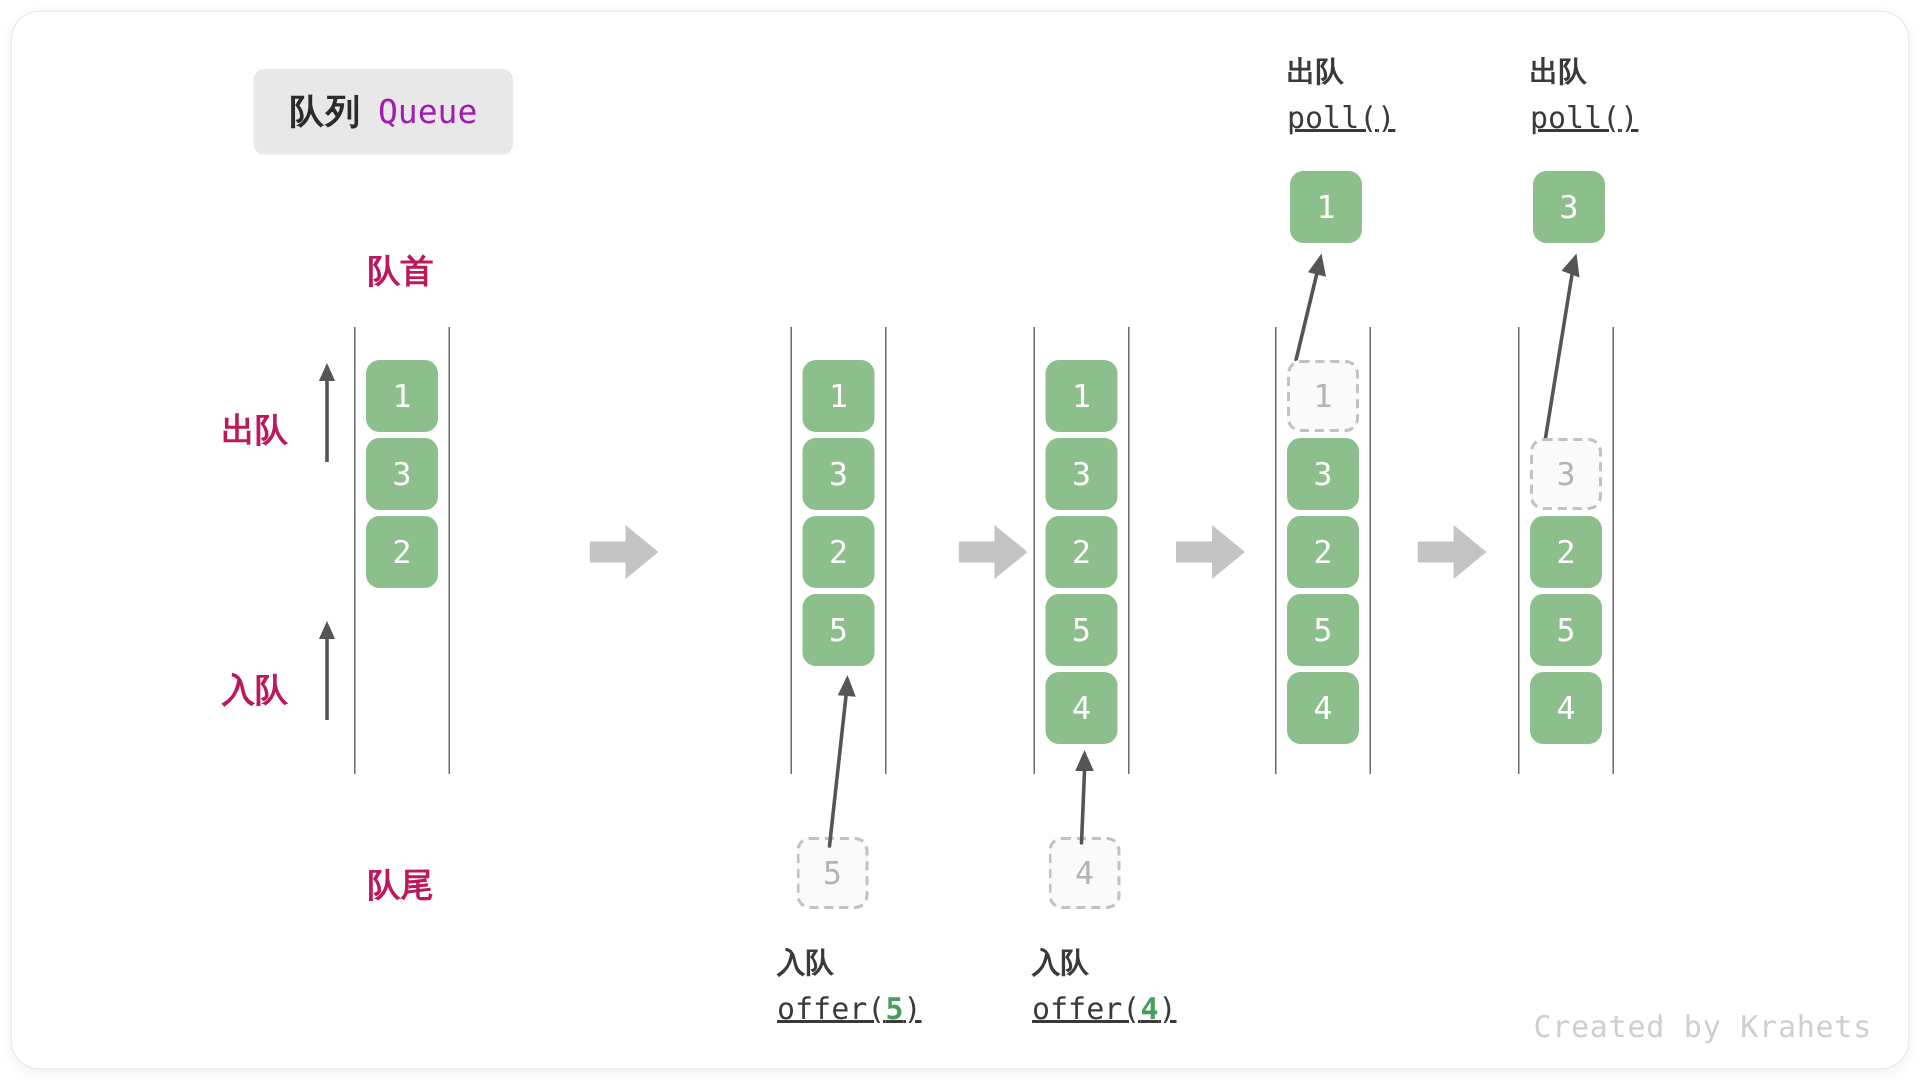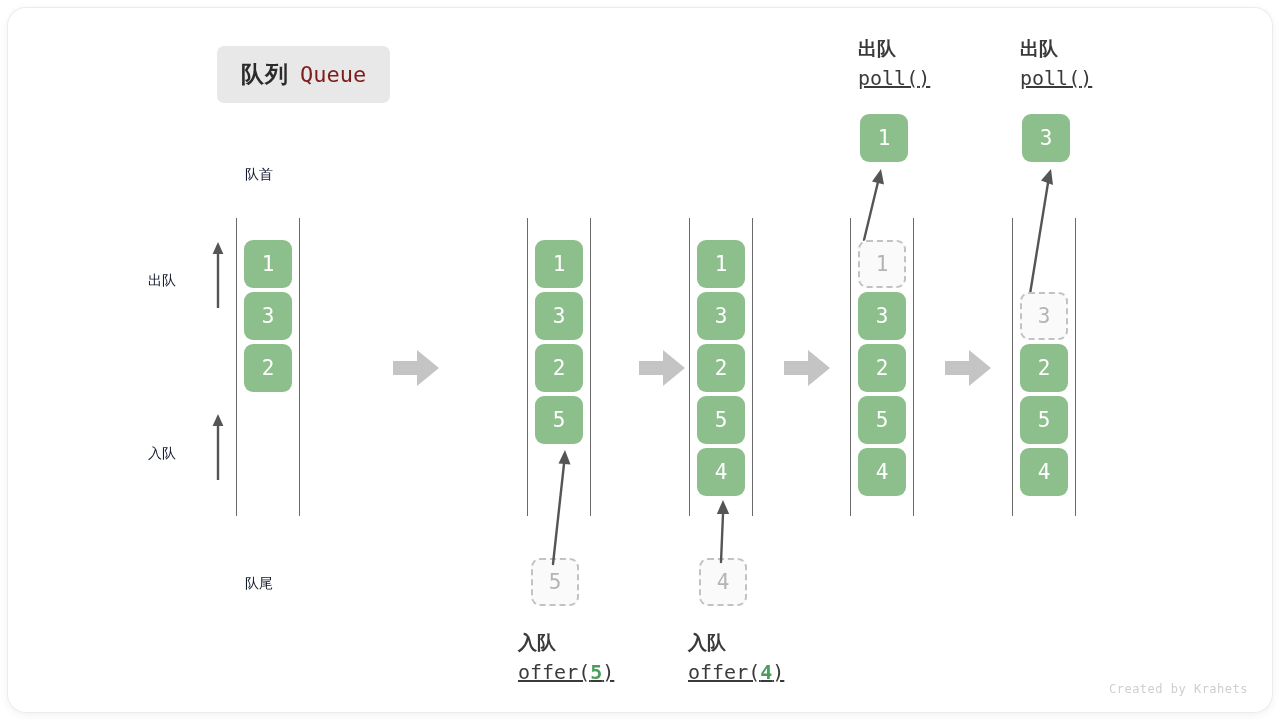--- a/index.html
+++ b/index.html
@@ -11,27 +11,26 @@
     overflow:hidden;
   }
   .stage{position:absolute;left:0;top:0;width:1264px;height:704px;}
 
   
   .title-badge{
     position:absolute;left:161px;top:38px;
     background:#e8e8e8;border-radius:7px;
     padding:13px 24px;display:flex;align-items:baseline;gap:11px;
     color:#2b2b2b;
-    margin-left:48px;
   }
   .title-cn{font-size:23px;font-weight:bold;letter-spacing:1px;}
-  .title-en{font-size:22px;font-family:"DejaVu Sans Mono","Liberation Mono",monospace;color:#7f1d1d;}
-
-  
-  .lbl{position:absolute;color:#0f172a;font-weight:normal;font-size:14px;white-space:nowrap;}
+  .title-en{font-size:22px;font-family:"DejaVu Sans Mono","Liberation Mono",monospace;color:#a21caf;}
+
+  
+  .lbl{position:absolute;color:#be185d;font-weight:bold;font-size:22px;white-space:nowrap;}
   .op-label{position:absolute;white-space:nowrap;line-height:1.55;text-align:left;}
   .op-cn{font-size:19px;color:#3a3a3a;font-weight:bold;}
   .op-code{font-size:20px;font-family:"DejaVu Sans Mono","Liberation Mono",monospace;color:#3a3a3a;text-decoration:underline;}
   .op-code .arg{color:#4a9e5c;font-weight:bold;}
 
   
   .queue{position:absolute;top:210px;width:64px;height:298px;}
   .rail{position:absolute;top:0;width:1px;height:298px;background:#6a6a6a;}
   .rail.left{left:0;}
   .rail.right{left:63px;}
@@ -60,21 +59,21 @@
 
   
   .dir-arrow{position:absolute;width:14px;height:70px;}
 
   
   .motion{position:absolute;}
 
   .credit{
     position:absolute;right:24px;bottom:16px;
     font-family:"DejaVu Sans Mono","Liberation Mono",monospace;
-    font-size:12px;color:#cfcfcf;letter-spacing:0.5px;
+    font-size:20px;color:#cfcfcf;letter-spacing:0.5px;
   }
 </style>
 </head>
 <body>
 
 <div class="card">
 <div class="stage">
 
   <div class="title-badge">
     <span class="title-cn">队列</span>

